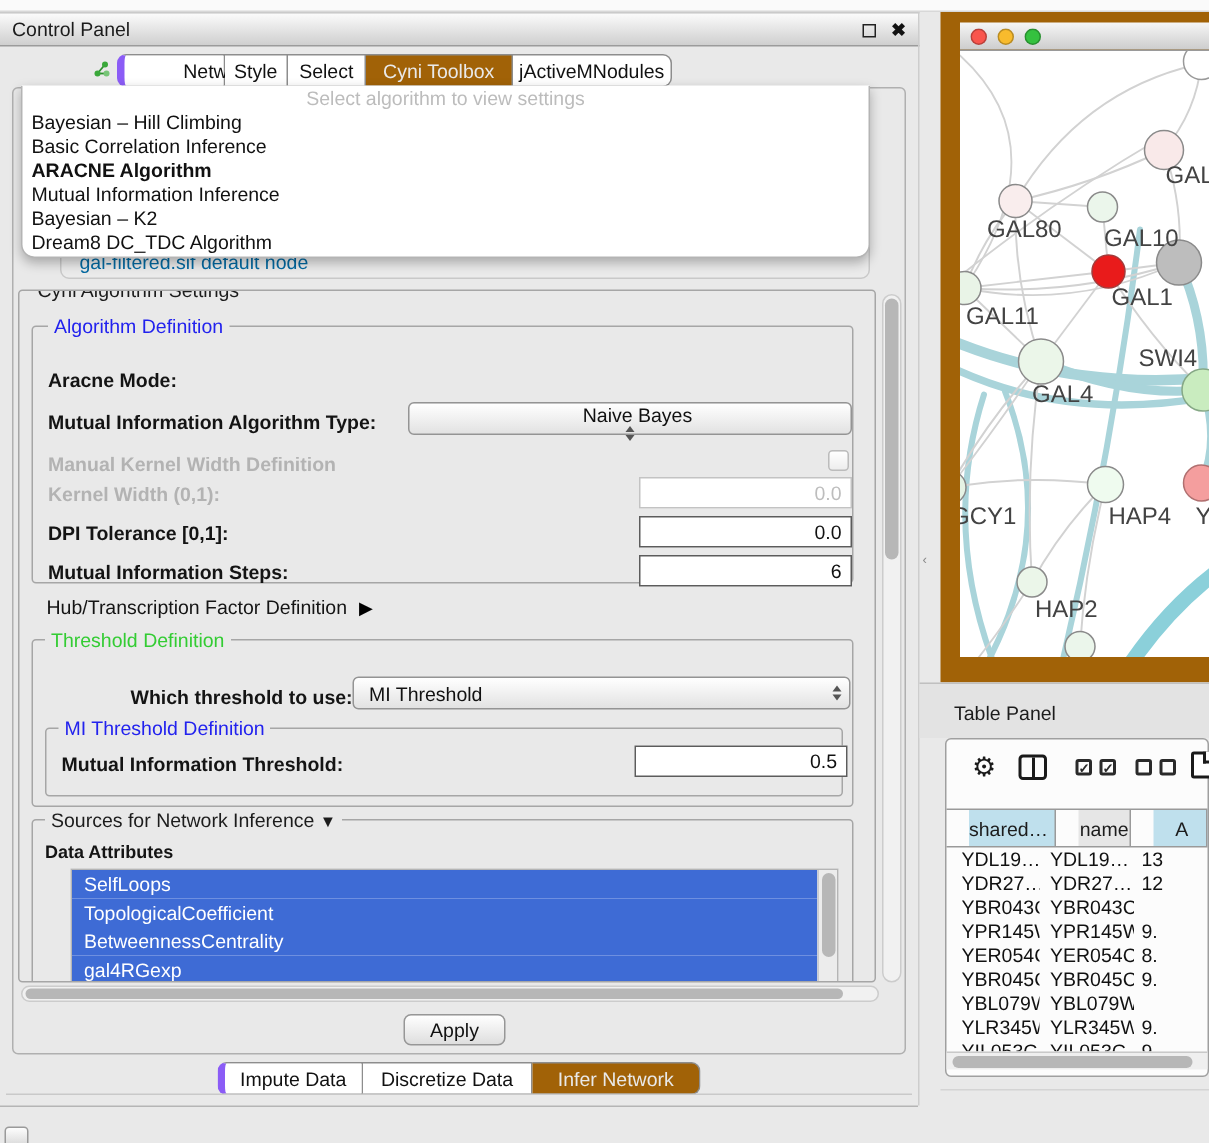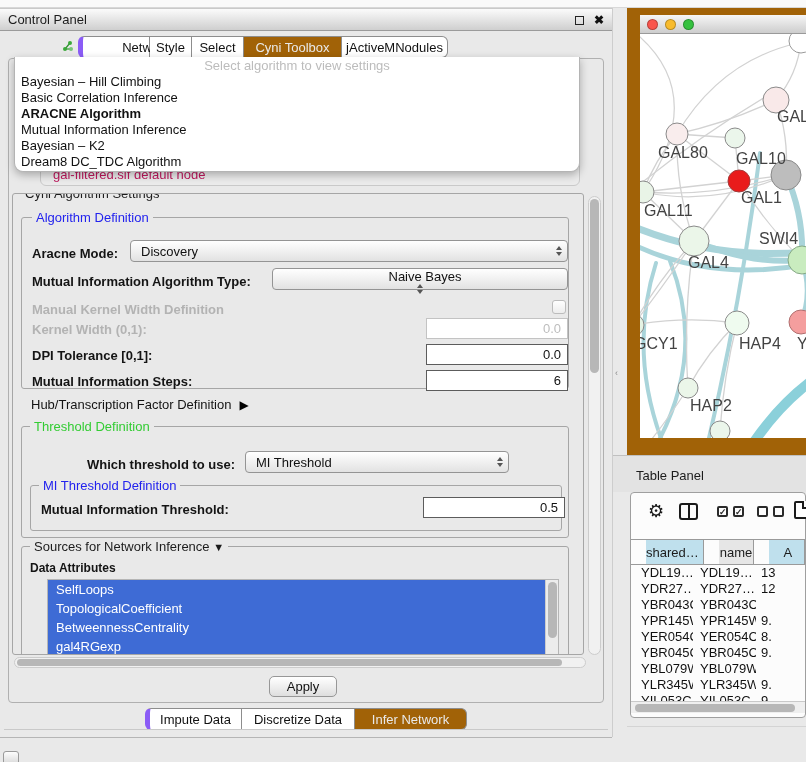--- a/index.html
+++ b/index.html
@@ -34,21 +34,21 @@
 
   
   .dropdown { left:14px; top:57px; width:566px; height:115px; background:#ffffff;
     border:1px solid #b4b4b4; border-top:none; border-radius:0 0 9px 9px; box-shadow:0 3px 8px rgba(0,0,0,.28); z-index:40; overflow:hidden; }
   .dd-placeholder { height:17px; line-height:17px; text-align:center; color:#bcbcbc; font-size:13px; }
   .dd-item { height:16px; line-height:16px; padding-left:6px; font-size:13px; color:#111; }
   .dd-item.bold { font-weight:bold; }
 
   .bg-field { left:40px; top:152px; width:540px; height:34px; border:1px solid #c9c9c9; border-radius:6px;
     background:#ebebeb; z-index:5; }
-  .bg-field span { position:absolute; left:12px; top:14px; font-size:13px; color:#be185d; }
+  .bg-field span { position:absolute; left:12px; top:14px; font-size:13px; color:#0369a1; }
 
   
   .group { position:absolute; border:1px solid #a6a6a6; border-radius:3px; }
   .legend { position:absolute; top:-8px; background:#e9e9e9; padding:0 4px; font-size:13px; line-height:15px; color:#1c1c1c; white-space:nowrap; }
 
   .settings { left:12px; top:193px; width:572px; height:462px; overflow:hidden; border:1px solid #a6a6a6; border-radius:3px; position:absolute; }
 
   .lbl { position:absolute; font-size:13px; color:#141414; white-space:nowrap; }
   .lbl.b { font-weight:bold; }
   .lbl.dis { color:#b3b3b3; font-weight:bold; }
@@ -170,27 +170,20 @@
       </div>
   </div>
 
   <div class="settings">
     <span class="legend" style="left:8px;">Cyni Algorithm Settings</span>
 
     <div class="group" style="left:8px; top:23px; width:548px; height:172px;">
       <span class="legend" style="left: 10px; color: rgb(34, 34, 238);" id="algdef-legend">Algorithm Definition</span>
 
       <span class="lbl b" style="left:10px; top:28px;">Aracne Mode:</span>
-      <div class="combo" style="left:108px; top:22px; width:438px;">
-        <span class="val">Discovery</span>
-        <span class="stepper">
-            <span class="tri-up"></span>
-            <span class="tri-dn"></span>
-          </span>
-      </div>
 
       <span class="lbl b" style="left:10px; top:56px;">Mutual Information Algorithm Type:</span>
       <div class="combo" style="left:250px; top:50px; width:296px;flex-direction:column;">
         <span class="val">Naive Bayes</span>
         <span class="stepper">
             <span class="tri-up"></span>
             <span class="tri-dn"></span>
           </span>
       </div>
 
@@ -208,21 +201,21 @@
     </div>
 
     <div class="hub-row">
       <span>Hub/Transcription Factor Definition</span><span class="hub-arrow">▶</span>
     </div>
 
     <div class="group" style="left:8px; top:232px; width:548px; height:112px;">
       <span class="legend" style="left: 8px; color: rgb(51, 204, 51);" id="thr-legend">Threshold Definition</span>
 
       <span class="lbl b" style="left:65px; top:30px;">Which threshold to use:</span>
-      <div class="combo" style="left:213px; top:24px; width:264px;margin-left:10px;">
+      <div class="combo" style="left:213px; top:24px; width:332px;">
         <span class="val">MI Threshold</span>
         <span class="stepper">
             <span class="tri-up"></span>
             <span class="tri-dn"></span>
           </span>
       </div>
 
       <div class="group" style="left:8px; top:58px; width:532px; height:46px;">
         <span class="legend" style="left: 8px; color: rgb(34, 34, 238);" id="mithr-legend">MI Threshold Definition</span>
         <span class="lbl b" style="left:10px; top:16px;">Mutual Information Threshold:</span>

